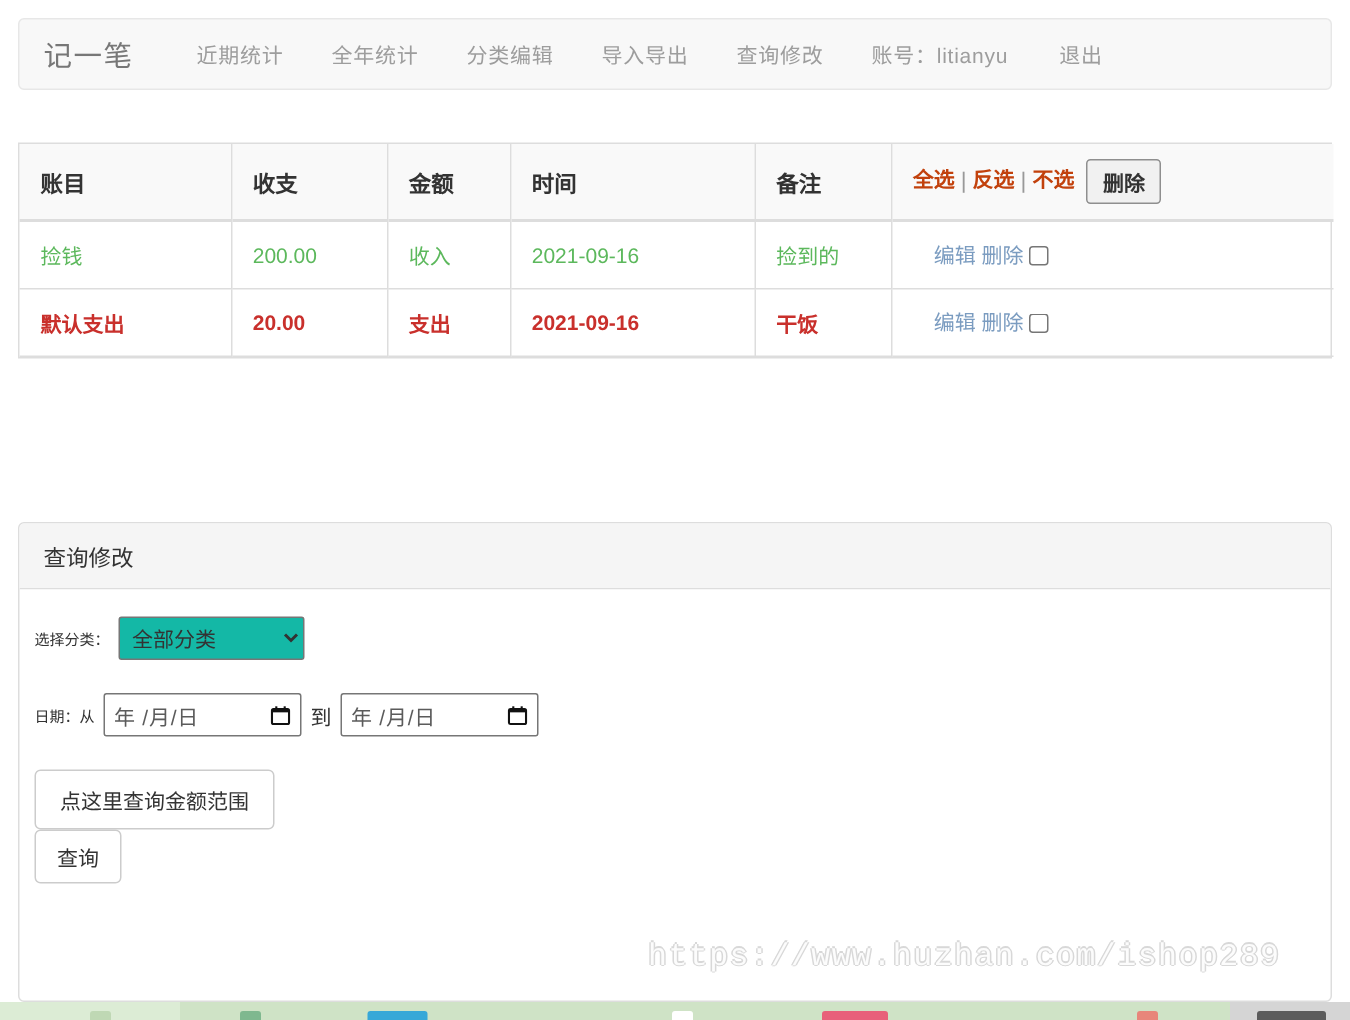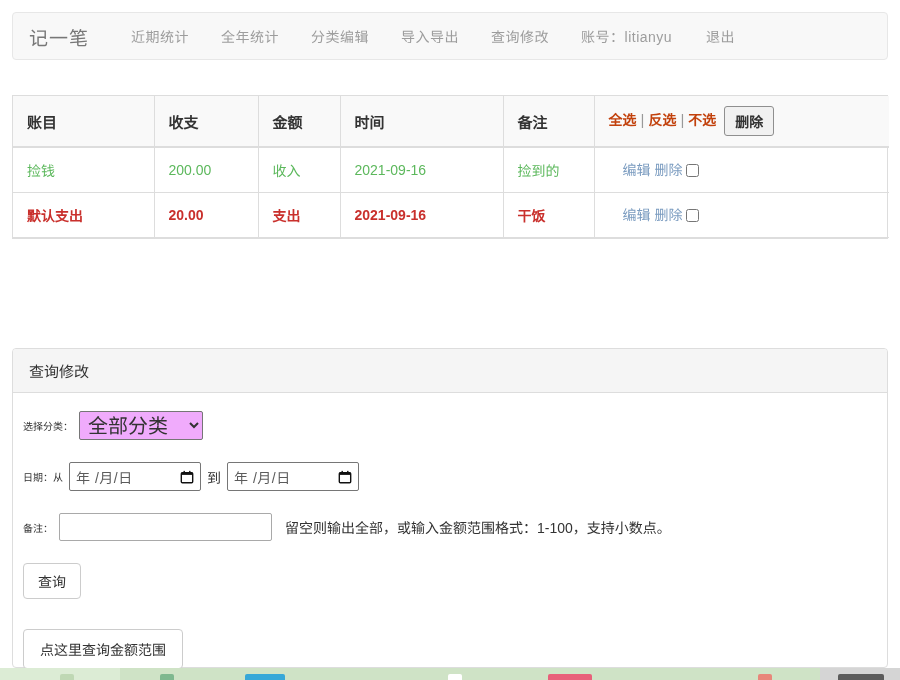--- a/index.html
+++ b/index.html
@@ -220,24 +220,24 @@
   }
   .form-label {
     font-size: 10px;
     color: #333333;
     margin-right: 6px;
   }
   select.cat-select {
     width: 124px;
     height: 29px;
     box-sizing: border-box;
-    font-size: 20px;
+    font-size: 14px;
     font-family: "Liberation Sans", sans-serif;
     color: #333333;
-    background: #f0abfc;
+    background: #14b8a6;
     border: 1px solid #767676;
     border-radius: 2px;
     padding-left: 4px;
   }
   .date-field {
     position: relative;
     display: inline-flex;
     align-items: center;
     width: 132px;
     height: 29px;
@@ -422,37 +422,33 @@
             <svg viewBox="0 0 16 16" width="14" height="14" aria-hidden="true">
               <rect x="1.5" y="3" width="13" height="11.5" rx="1.2" fill="none" stroke="#111" stroke-width="1.6"></rect>
               <rect x="1.5" y="3" width="13" height="2.6" fill="#111"></rect>
               <rect x="4" y="1" width="1.6" height="2.6" fill="#111"></rect>
               <rect x="10.4" y="1" width="1.6" height="2.6" fill="#111"></rect>
             </svg>
           </span>
         </span>
       </div>
 
-      <div class="form-row">
-        <span class="form-label">备注：</span>
-        <input class="note-input" type="text" placeholder="" style="">
-        <span class="note-hint">留空则输出全部，或输入金额范围格式：1-100，支持小数点。</span>
+
+      <div class="form-row row-range">
+        <button class="btn-plain btn-range" type="button">点这里查询金额范围</button>
       </div>
 
       <div class="form-row row-query">
         <button class="btn-plain" type="button">查询</button>
       </div>
 
-      <div class="form-row row-range">
-        <button class="btn-plain btn-range" type="button">点这里查询金额范围</button>
-      </div>
-
     </div>
   </div>
 
+  <div class="watermark">https://www.huzhan.com/ishop289</div>
 
   <div class="taskbar">
     <div class="tb-seg" style="left:0;width:120px;background:#dcecd5;"></div>
     <div class="tb-seg" style="left:120px;width:700px;background:#cfe3c6;"></div>
     <div class="tb-seg" style="left:820px;width:80px;background:#d5d5d5;"></div>
     <div class="tb-icon" style="left:60px;background:#bfd8b4;"></div>
     <div class="tb-icon" style="left:160px;background:#7fb88f;"></div>
     <div class="tb-icon" style="left:245px;width:40px;background:#37a8d8;"></div>
     <div class="tb-icon" style="left:448px;background:#ffffff;"></div>
     <div class="tb-icon" style="left:548px;width:44px;background:#e8607a;"></div>

